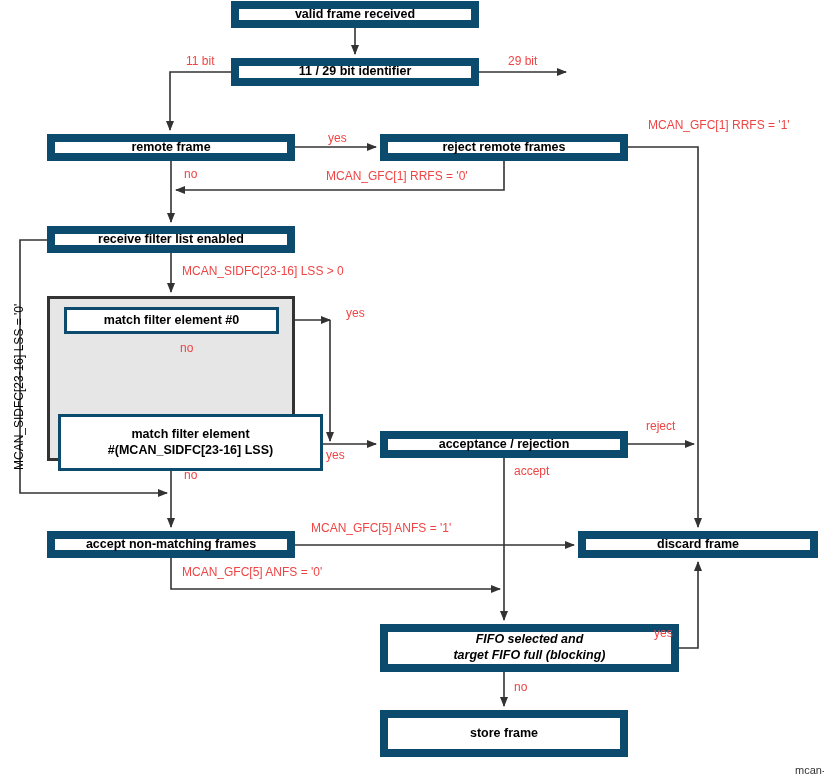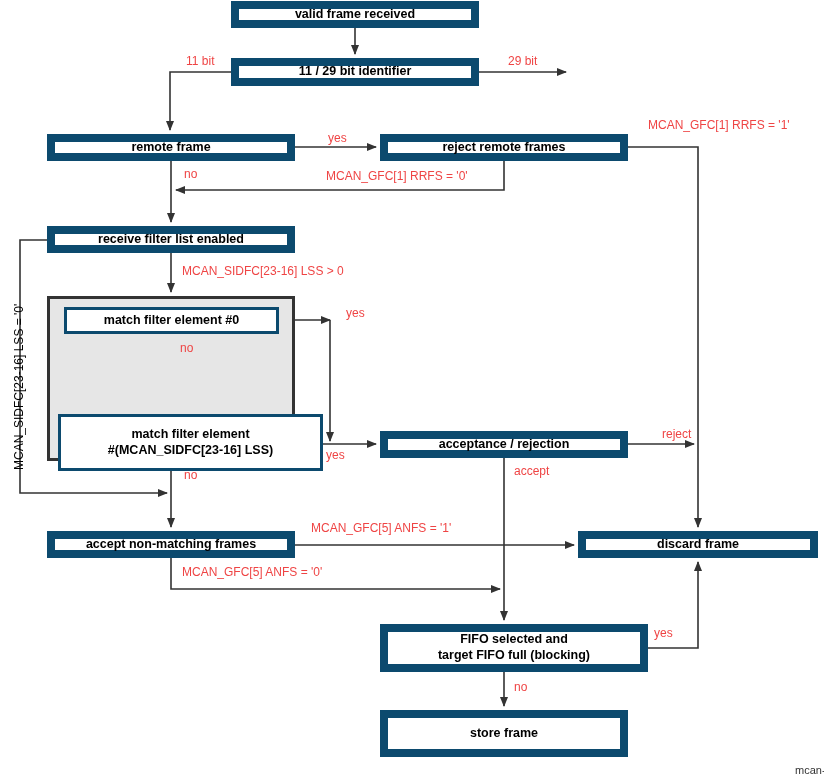--- a/index.html
+++ b/index.html
@@ -86,37 +86,37 @@
 
   <div class="node inner" style="left:58px;top:414px;width:265px;height:57px;white-space:pre-line;">match filter element
 #(MCAN_SIDFC[23-16] LSS)</div>
 
   <div class="node" style="left:380px;top:431px;width:248px;height:27px;">acceptance / rejection</div>
 
   <div class="node" style="left:47px;top:531px;width:248px;height:27px;">accept non-matching frames</div>
 
   <div class="node" style="left:578px;top:531px;width:240px;height:27px;">discard frame</div>
 
-  <div class="node" style="left:380px;top:624px;width:268px;height:48px;white-space:pre-line;">FIFO selected and
+  <div class="node" style="left:380px;top:624px;width:299px;height:48px;white-space:pre-line;font-style:italic;">FIFO selected and
 target FIFO full (blocking)</div>
 
   <div class="node" style="left:380px;top:710px;width:248px;height:47px;">store frame</div>
 
   <div class="lbl" style="left:186px;top:54px;">11 bit</div>
   <div class="lbl" style="left:508px;top:54px;">29 bit</div>
   <div class="lbl" style="left:328px;top:131px;">yes</div>
   <div class="lbl" style="left:184px;top:167px;">no</div>
   <div class="lbl" style="left:648px;top:118px;">MCAN_GFC[1] RRFS = '1'</div>
   <div class="lbl" style="left:326px;top:169px;">MCAN_GFC[1] RRFS = '0'</div>
   <div class="lbl" style="left:182px;top:264px;">MCAN_SIDFC[23-16] LSS &gt; 0</div>
   <div class="lbl" style="left:180px;top:341px;">no</div>
   <div class="lbl" style="left:346px;top:306px;">yes</div>
   <div class="lbl" style="left:326px;top:448px;">yes</div>
   <div class="lbl" style="left:184px;top:468px;">no</div>
-  <div class="lbl" style="left:662px;top:419px;margin-top:8px;">reject</div>
+  <div class="lbl" style="left:646px;top:419px;">reject</div>
   <div class="lbl" style="left:514px;top:464px;">accept</div>
   <div class="lbl" style="left:311px;top:521px;">MCAN_GFC[5] ANFS = '1'</div>
   <div class="lbl" style="left:182px;top:565px;">MCAN_GFC[5] ANFS = '0'</div>
   <div class="lbl" style="left:654px;top:626px;">yes</div>
   <div class="lbl" style="left:514px;top:680px;">no</div>
 
   <div class="vlabel" style="left:12px;top:470px;">MCAN_SIDFC[23-16] LSS = '0'</div>
 
   <div class="caption" style="left:777px;top:764px;">mcan-009</div>
 

